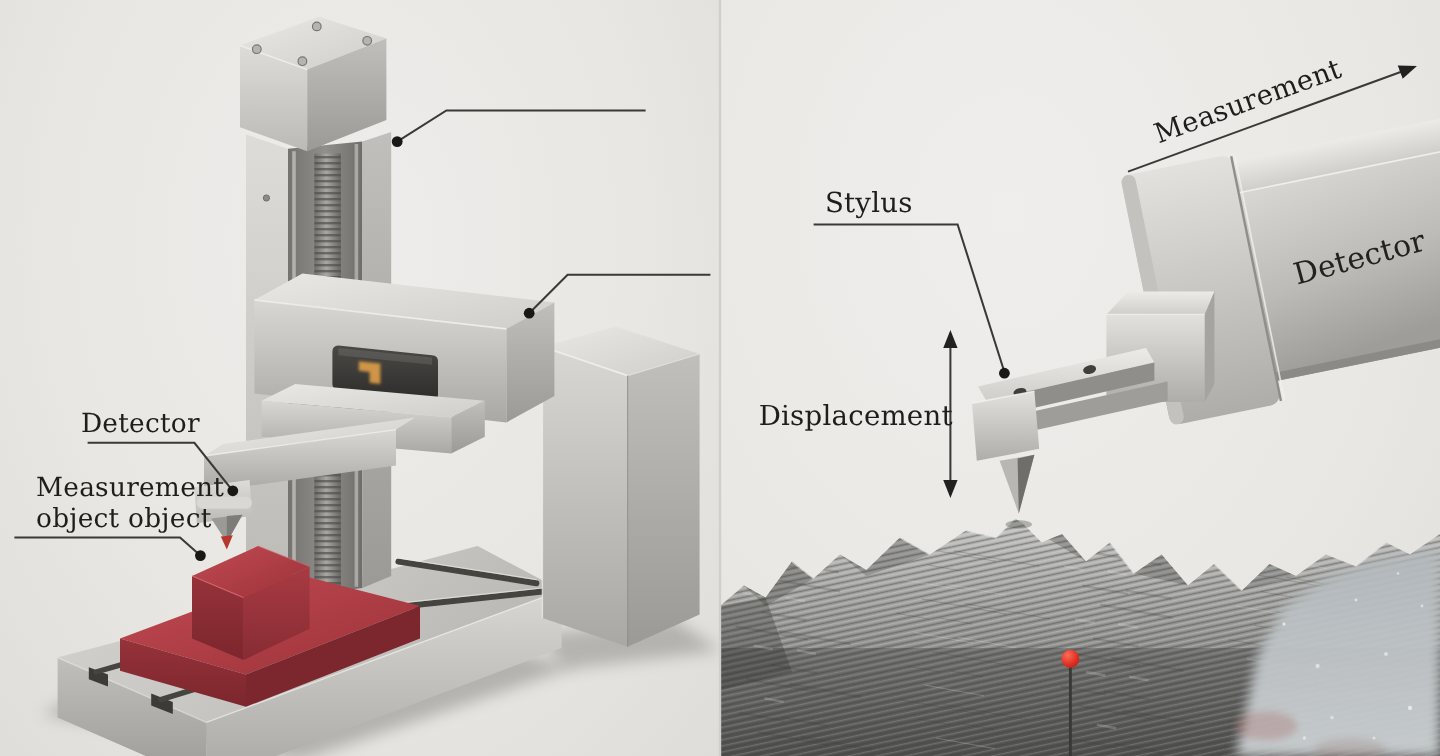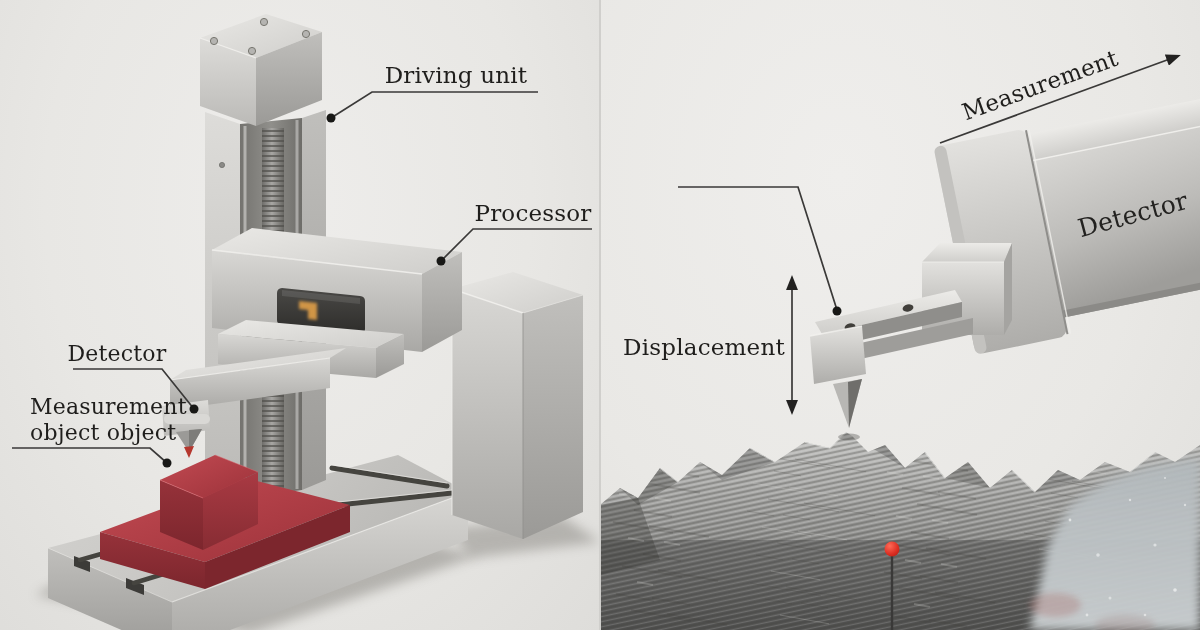--- a/index.html
+++ b/index.html
@@ -422,31 +422,30 @@
     </g>
     <g fill="#181816">
       <circle cx="331" cy="118" r="4.5"></circle>
         <circle cx="441" cy="261" r="4.5"></circle>
       <circle cx="194" cy="409" r="4.5"></circle>
         <circle cx="167" cy="463" r="4.5"></circle>
       <circle cx="837" cy="311" r="4.5"></circle>
     </g>
   </svg>
 
-  <div class="lbl" style="left:375px;top:62px;width:162px;">Driving unit</div>
-
-  <div class="lbl" style="left:455px;top:200px;width:156px;">Processor</div>
+
 
   <div class="lbl small" style="left:47px;top:341px;width:140px;">Detector</div>
 
   <div class="lbl small left-align" style="left:30px;top:394px;width:170px;">
     <div>Measurement</div>
     <div>object object</div>
   </div>
 
+  <div class="lbl" style="left:664px;top:157px;width:120px;">Stylus</div>
 
   <div class="lbl rot-meas" style="left:940px;top:72px;width:200px;">Measurement</div>
 
   <div class="lbl rot-det" style="left:1053px;top:202px;width:160px;">Detector</div>
 
-  <div class="lbl" style="left:614px;top:334px;width:180px;">Displacement</div>
+  <div class="lbl" style="left:614px;top:334px;width:180px;text-align:right;">Displacement</div>
 
 </div>
 
 </body></html>

